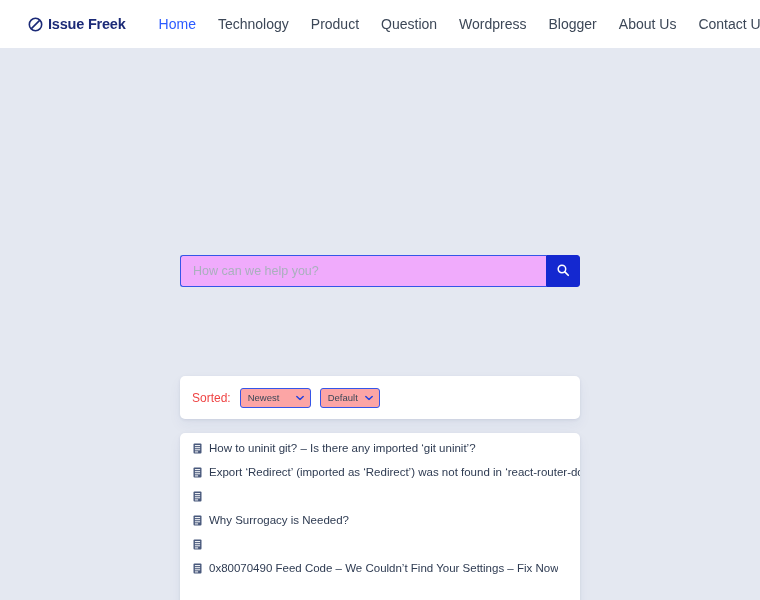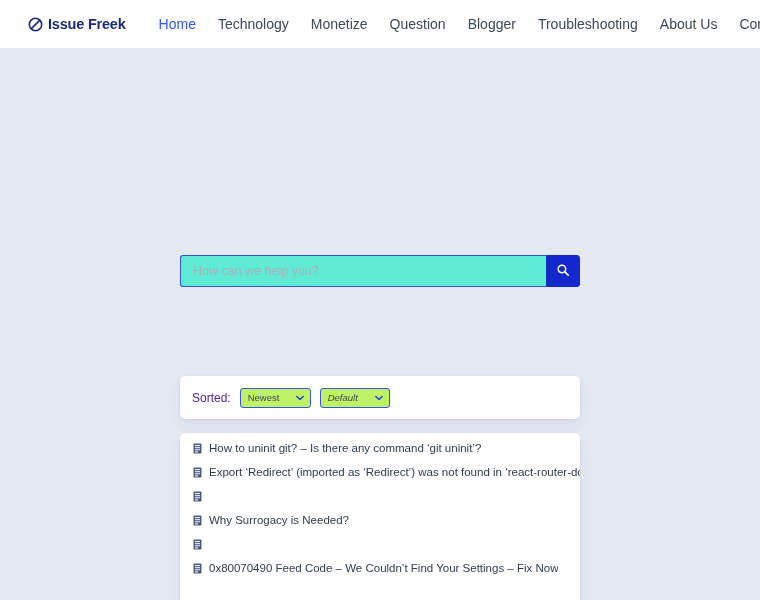--- a/index.html
+++ b/index.html
@@ -77,21 +77,21 @@
     width: 400px;
     display: flex;
     height: 32px;
     box-sizing: border-box;
   }
   .search-input {
     flex: 1;
     border: 1px solid #3555e8;
     border-right: none;
     border-radius: 3px 0 0 3px;
-    background: #5eead4;
+    background: #f0abfc;
     font-size: 12.5px;
     color: #3c4757;
     padding: 0 12px;
     outline: none;
     font-family: "Liberation Sans", sans-serif;
     box-sizing: border-box;
     height: 32px;
   }
   .search-input::placeholder {
     color: #a9b0bd;
@@ -123,36 +123,36 @@
     width: 400px;
     height: 43px;
     box-sizing: border-box;
     display: flex;
     align-items: center;
     padding-left: 12px;
     gap: 9px;
   }
   .sort-label {
     font-size: 12px;
-    color: #4c1d95;
+    color: #ef4444;
   }
   .select-box {
     position: relative;
     display: inline-flex;
     align-items: center;
     border: 1px solid #3555e8;
     border-radius: 3px;
-    background: #bef264;
+    background: #fca5a5;
     height: 20px;
     padding: 0 20px 0 7px;
     cursor: pointer;
     box-sizing: border-box;
   }
   .select-box.w1 { width: 71px; }
-  .select-box.w2 { width: 70px; font-style: italic; }
+  .select-box.w2 { width: 60px; }
   .select-text {
     font-size: 9.5px;
     color: #3c4757;
     white-space: nowrap;
   }
   .select-chevron {
     position: absolute;
     right: 6px;
     top: 50%;
     transform: translateY(-50%);
@@ -204,24 +204,24 @@
         <circle cx="8" cy="8" r="6.6" fill="none" stroke="#1b2a77" stroke-width="1.7"></circle>
         <line x1="3.6" y1="12.4" x2="12.4" y2="3.6" stroke="#1b2a77" stroke-width="1.7"></line>
       </svg>
     </span>
     <span class="brand-name">Issue Freek</span>
   </a>
 
   <nav class="nav">
     <a class="nav-item active">Home</a>
     <a class="nav-item">Technology</a>
-    <a class="nav-item">Monetize</a>
+    <a class="nav-item">Product</a>
     <a class="nav-item">Question</a>
+    <a class="nav-item">Wordpress</a>
     <a class="nav-item">Blogger</a>
-    <a class="nav-item">Troubleshooting</a>
     <a class="nav-item">About Us</a>
     <a class="nav-item">Contact Us</a>
   </nav>
 </header>
 
 <div class="page-body">
 
   <div class="search-wrap">
     <input class="search-input" type="text" placeholder="How can we help you?" style="">
     <button class="search-button">
@@ -261,21 +261,21 @@
     <div class="result-item">
       <span>
         <svg class="result-icon" viewBox="0 0 9 11" aria-hidden="true">
           <rect x="0.5" y="0.5" width="8" height="10" rx="1" fill="#49597c"></rect>
           <rect x="1.9" y="2.1" width="5.2" height="1" fill="#ffffff"></rect>
           <rect x="1.9" y="4.2" width="5.2" height="1" fill="#ffffff"></rect>
           <rect x="1.9" y="6.3" width="5.2" height="1" fill="#ffffff"></rect>
           <rect x="1.9" y="8.4" width="3.2" height="1" fill="#ffffff"></rect>
         </svg>
       </span>
-      <span class="result-title">How to uninit git? – Is there any command ‘git uninit’?</span>
+      <span class="result-title">How to uninit git? – Is there any imported ‘git uninit’?</span>
     </div>
 
     <div class="result-item">
       <span>
         <svg class="result-icon" viewBox="0 0 9 11" aria-hidden="true">
           <rect x="0.5" y="0.5" width="8" height="10" rx="1" fill="#49597c"></rect>
           <rect x="1.9" y="2.1" width="5.2" height="1" fill="#ffffff"></rect>
           <rect x="1.9" y="4.2" width="5.2" height="1" fill="#ffffff"></rect>
           <rect x="1.9" y="6.3" width="5.2" height="1" fill="#ffffff"></rect>
           <rect x="1.9" y="8.4" width="3.2" height="1" fill="#ffffff"></rect>

